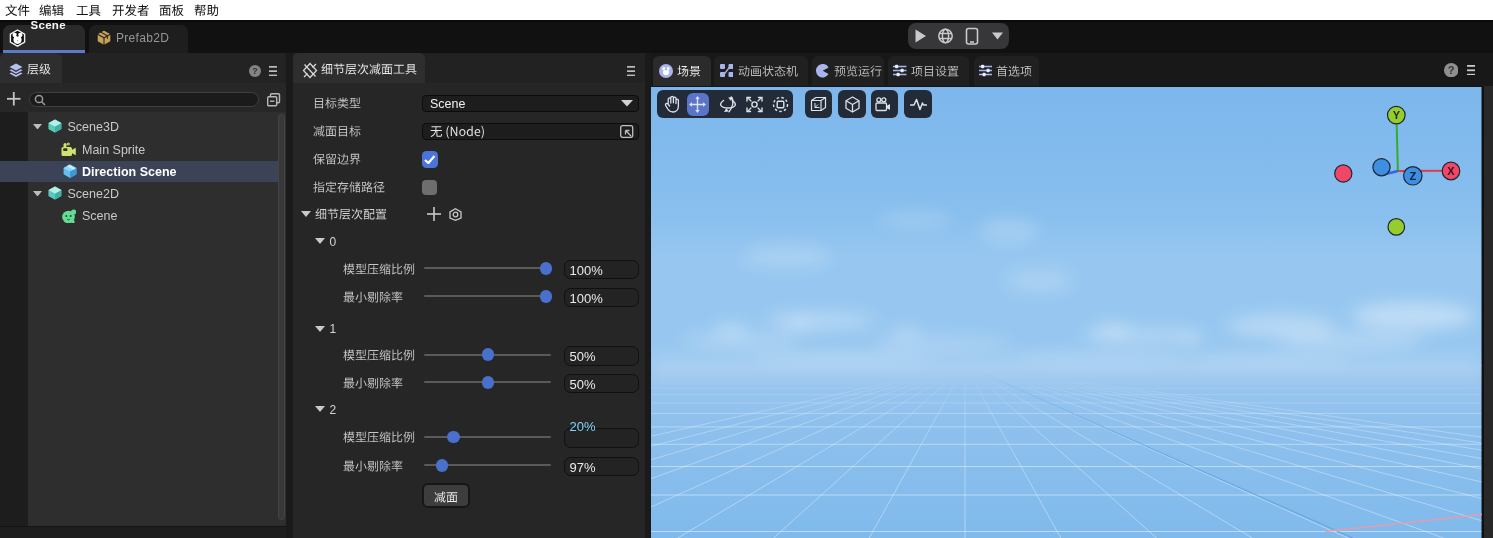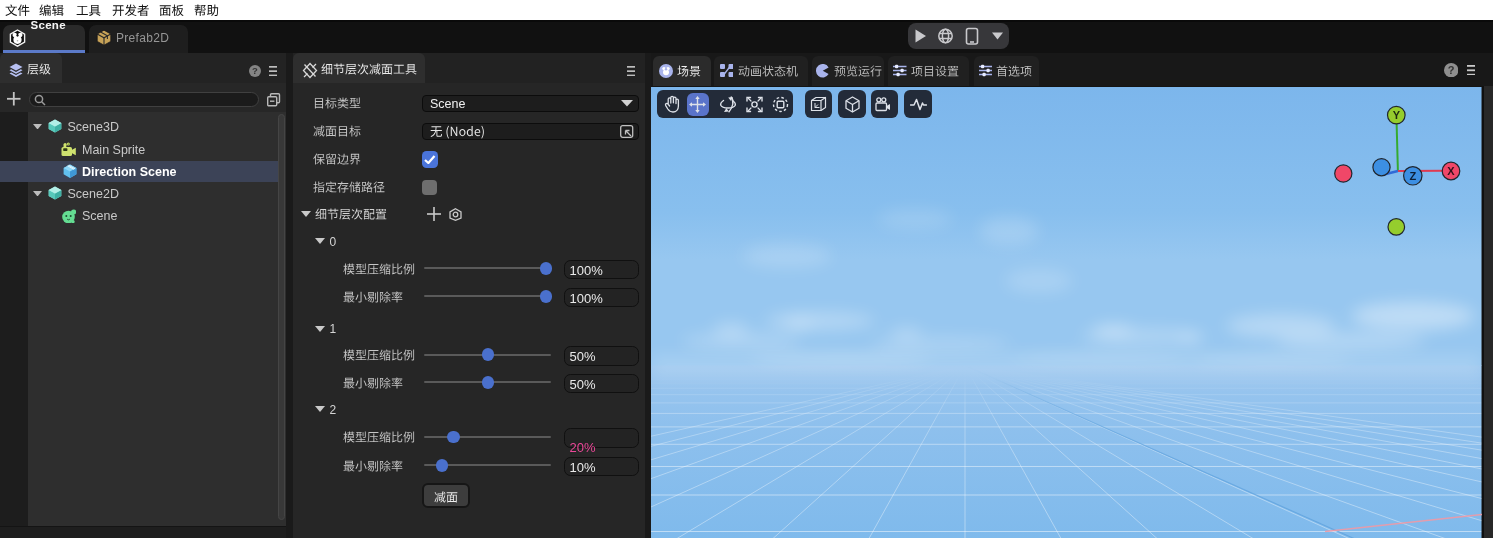--- a/index.html
+++ b/index.html
@@ -402,28 +402,28 @@
     <svg style="position:absolute;left:315.0px;top:406.0px;" width="10.0" height="6.0" viewBox="0 0 10.0 6.0">
       <path d="M0 0 H10 L5.0 6 Z" fill="#c9c9c9"></path>
     </svg>
     <div style="position:absolute;left:329.5px;top:409.5px;transform:translateY(-50%);color:#d5d5d5;font-size:12px;font-weight:400;white-space:nowrap;line-height:1">2</div>
     <svg style="position:absolute;left:343.0px;top:431.2px;width:72.0px;height:15.0px;overflow:visible" viewBox="0 0 72.0 15.0" fill="#c6c6c6">
       <use href="#sl1"></use>
     </svg>
     <div style="position:absolute;left:424px;top:436.0px;width:127px;height:2px;background:#5a5a5a;border-radius:1px"></div>
     <div style="position:absolute;left:447.2px;top:430.7px;width:12.6px;height:12.6px;background:#4a70cd;border-radius:50%"></div>
     <div style="position:absolute;left:563.5px;top:428.3px;width:75.5px;height:19.8px;background:#232323;border:1.5px solid #101010;border-radius:6.5px"></div>
-    <div style="position:absolute;left:569.5px;top:447px;transform:translateY(-50%);color:#ec4899;font-size:13px;font-weight:400;white-space:nowrap;line-height:1">20%</div>
+    <div style="position:absolute;left:569.5px;top:426px;transform:translateY(-50%);color:#7dd3fc;font-size:13px;font-weight:400;white-space:nowrap;line-height:1">20%</div>
     <svg style="position:absolute;left:343.0px;top:459.5px;width:60.0px;height:15.0px;overflow:visible" viewBox="0 0 60.0 15.0" fill="#c6c6c6">
       <use href="#sl2"></use>
     </svg>
     <div style="position:absolute;left:424px;top:464.3px;width:127px;height:2px;background:#5a5a5a;border-radius:1px"></div>
     <div style="position:absolute;left:435.7px;top:459.0px;width:12.6px;height:12.6px;background:#4a70cd;border-radius:50%"></div>
     <div style="position:absolute;left:563.5px;top:456.6px;width:75.5px;height:19.8px;background:#232323;border:1.5px solid #101010;border-radius:6.5px"></div>
-    <div style="position:absolute;left:569.5px;top:466.9px;transform:translateY(-50%);color:#eaeaea;font-size:13px;font-weight:400;white-space:nowrap;line-height:1">10%</div>
+    <div style="position:absolute;left:569.5px;top:466.9px;transform:translateY(-50%);color:#eaeaea;font-size:13px;font-weight:400;white-space:nowrap;line-height:1">97%</div>
     <div style="position:absolute;left:421.5px;top:483px;width:48px;height:25px;background:#3d3d3d;border:2px solid #161616;border-radius:6px"></div>
     <svg style="position:absolute;left:433.5px;top:490.7px;width:24.0px;height:15.0px;overflow:visible" viewBox="0 0 24.0 15.0" fill="#f0f0f0">
       <use href="#btn"></use>
     </svg>
     <div style="position:absolute;left:644.5px;top:53px;width:6.5px;height:485px;background:#1a1a1a"></div>
     <div style="position:absolute;left:651px;top:53px;width:842px;height:33px;background:#181818"></div>
     <div style="position:absolute;left:652.5px;top:56px;width:58px;height:30px;background:#2b2b2b;border-radius:6px 6px 0 0"></div>
     <svg style="position:absolute;left:658.5px;top:63.5px;" width="14.0" height="14.0" viewBox="0 0 14.0 14.0">
       <circle cx="7" cy="7" r="7" fill="#a9b4ec"></circle>
       <circle cx="7" cy="8.2" r="3" fill="#fff"></circle>

